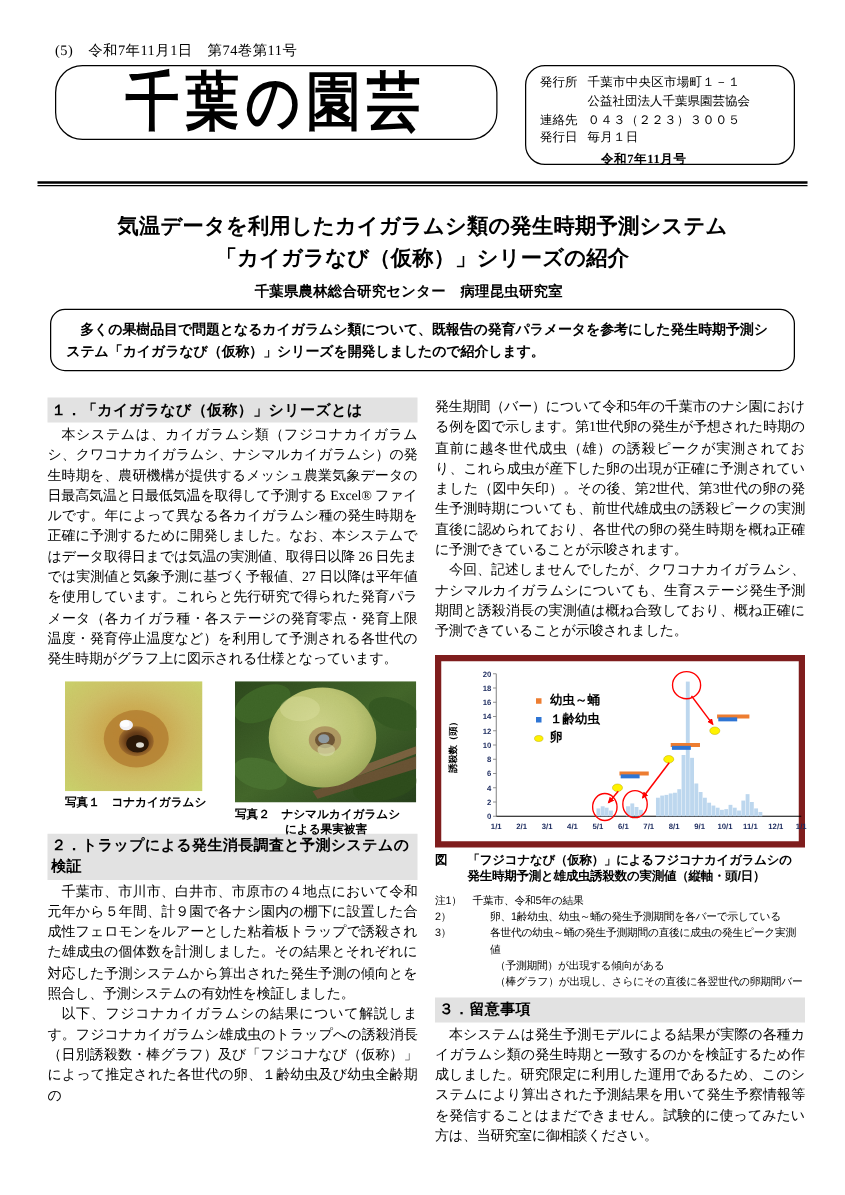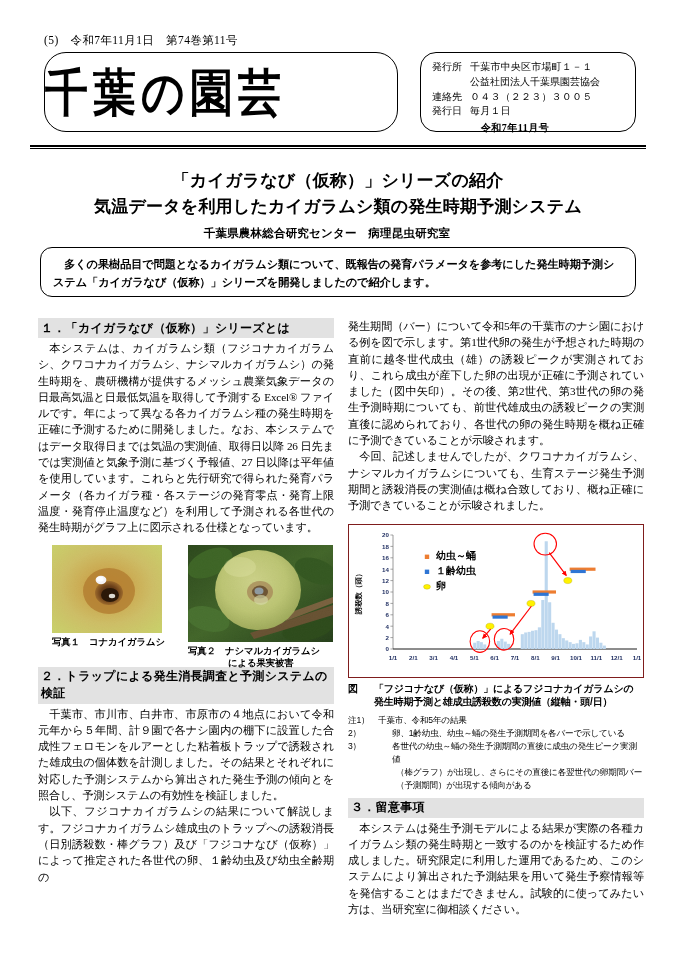--- a/index.html
+++ b/index.html
@@ -12,23 +12,23 @@
   }
   .page { position: relative; width: 676px; height: 956px; padding: 0; }
 
   
   .issue-line {
     position: absolute; left: 44px; top: 33px;
     font-size: 11.5px; letter-spacing: .4px; white-space: nowrap;
   }
   .masthead-row { position: absolute; left: 44px; top: 52px; width: 592px; height: 80px; }
   .title-box {
-    position: absolute; left: 0; top: 0; width: 354px; height: 80px;
+    position: absolute; left: 0; top: 0; width: 354px; height: 60px;
     border: 1.4px solid #000; border-radius: 22px;
-    display: flex; align-items: center; 
+    display: flex; align-items: center; justify-content: center;
   }
   .title-box .kanji {
     font-family: "DejaVu Serif", "Liberation Serif", serif;
     font-size: 43px; font-weight: 700; letter-spacing: 5px;
     line-height: 1; transform: scaleY(1.18); white-space: nowrap;
   }
   .pub-box {
     position: absolute; left: 376px; top: 0; width: 216px; height: 80px;
     border: 1.2px solid #000; border-radius: 16px;
     padding: 7px 0 0 0; font-size: 10px; line-height: 1.48;
@@ -95,21 +95,21 @@
   .cap {
     font-family: "Liberation Sans", sans-serif;
     font-size: 9.4px; font-weight: 700; line-height: 1.32;
     margin-top: 3px; letter-spacing: -.1px;
   }
   .cap .indent { display: block; padding-left: 40px; }
 
   
   .figure-box {
     margin-top: 10px; width: 296px; height: 154px;
-    border: 1px solid #7f1d1d; background: #fff; position: relative;
+    border: 5px solid #7f1d1d; background: #fff; position: relative;
   }
   .fig-caption {
     font-family: "Liberation Sans", sans-serif;
     font-size: 10px; font-weight: 700; line-height: 1.38;
     margin-top: 4px; letter-spacing: -.2px;
   }
   .fig-caption .fl { display: flex; }
   .fig-caption .fl .lb { flex: 0 0 26px; }
   .fig-caption .c2 { display: block; padding-left: 26px; }
   .notes {
@@ -147,22 +147,22 @@
         <span class="pub-label">発行日</span>
         <span class="pub-val">毎月１日</span>
       </div>
       <div class="pub-issue">令和7年11月号</div>
     </div>
   </div>
 
   <div class="rule-double"></div>
 
   <div class="art-title">
+    <div>気温データを利用したカイガラムシ類の発生時期予測システム</div>
     <div>「カイガラなび（仮称）」シリーズの紹介</div>
-    <div>気温データを利用したカイガラムシ類の発生時期予測システム</div>
   </div>
   <div class="art-author">千葉県農林総合研究センター　病理昆虫研究室</div>
 
   <div class="abstract-box">
     <p>多くの果樹品目で問題となるカイガラムシ類について、既報告の発育パラメータを参考にした発生時期予測システム「カイガラなび（仮称）」シリーズを開発しましたので紹介します。</p>
   </div>
 
   <div class="col col-left">
 
     <span class="sec-head">１．「カイガラなび（仮称）」シリーズとは</span>
@@ -376,22 +376,22 @@
           <span>千葉市、令和5年の結果</span>
         </div>
         <div class="n i2">
           <span class="num">2）</span>
           <span>卵、1齢幼虫、幼虫～蛹の発生予測期間を各バーで示している</span>
         </div>
         <div class="n i2">
           <span class="num">3）</span>
           <span>各世代の幼虫～蛹の発生予測期間の直後に成虫の発生ピーク実測値</span>
         </div>
+        <div class="cont">（予測期間）が出現する傾向がある</div>
         <div class="cont">（棒グラフ）が出現し、さらにその直後に各翌世代の卵期間バー</div>
-        <div class="cont">（予測期間）が出現する傾向がある</div>
       </div>
 
     <div style="margin-top:6px">
       <span class="sec-head">３．留意事項</span>
       <p class="body">本システムは発生予測モデルによる結果が実際の各種カイガラムシ類の発生時期と一致するのかを検証するため作成しました。研究限定に利用した運用であるため、このシステムにより算出された予測結果を用いて発生予察情報等を発信することはまだできません。試験的に使ってみたい方は、当研究室に御相談ください。</p>
     </div>
   </div>
 
 </div>
 

